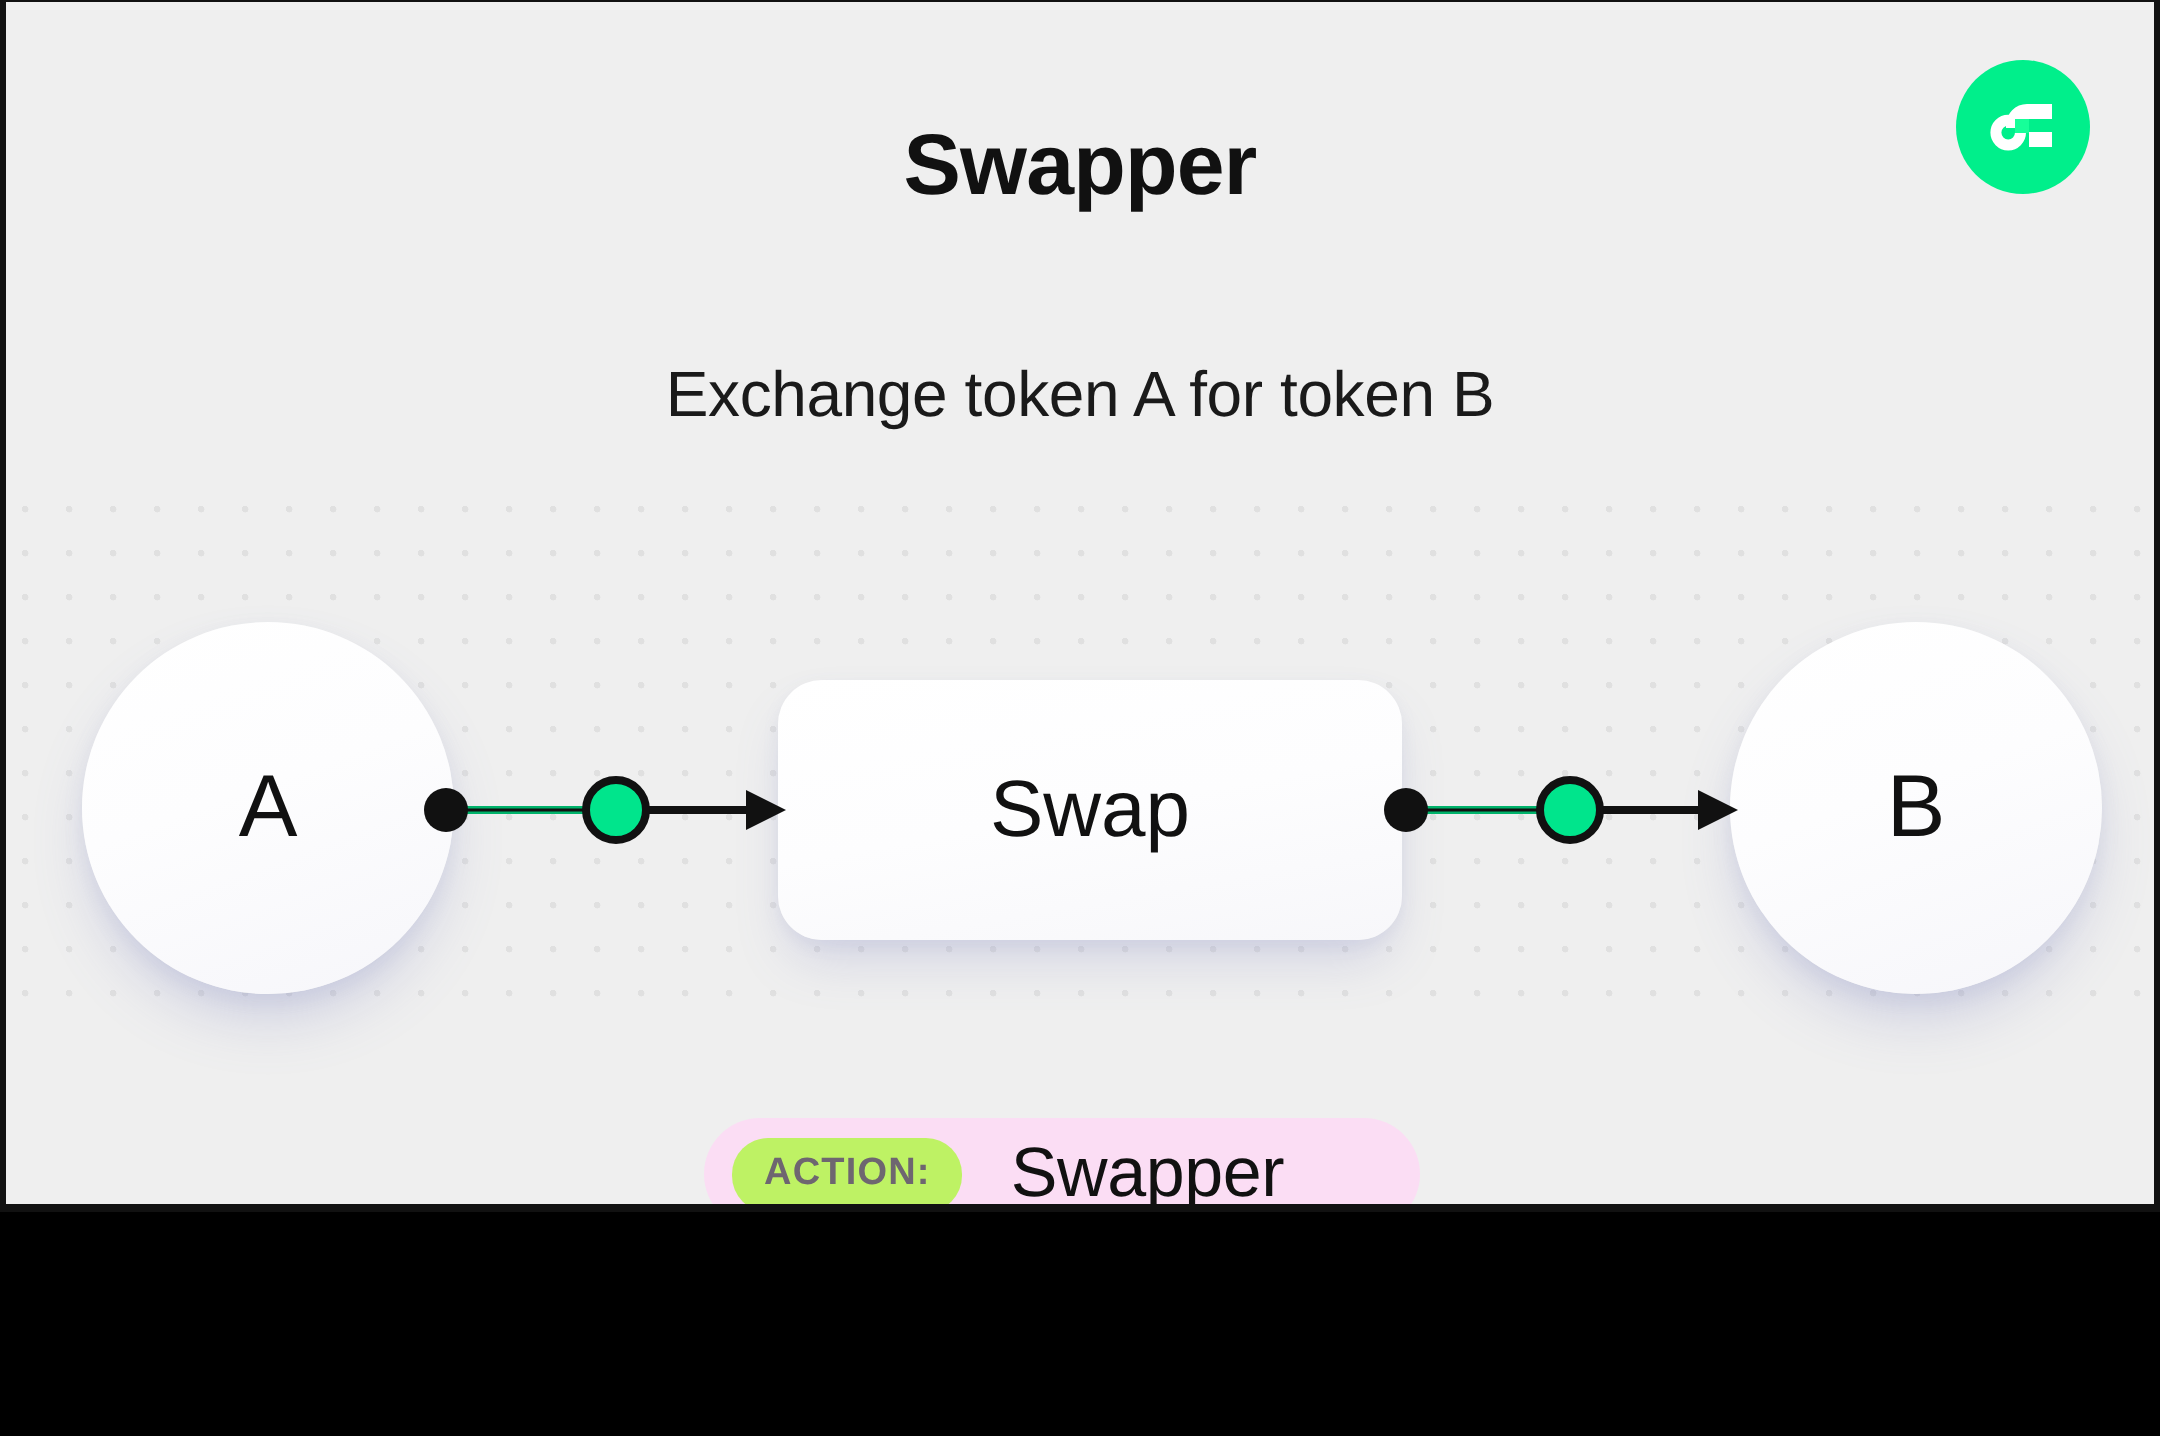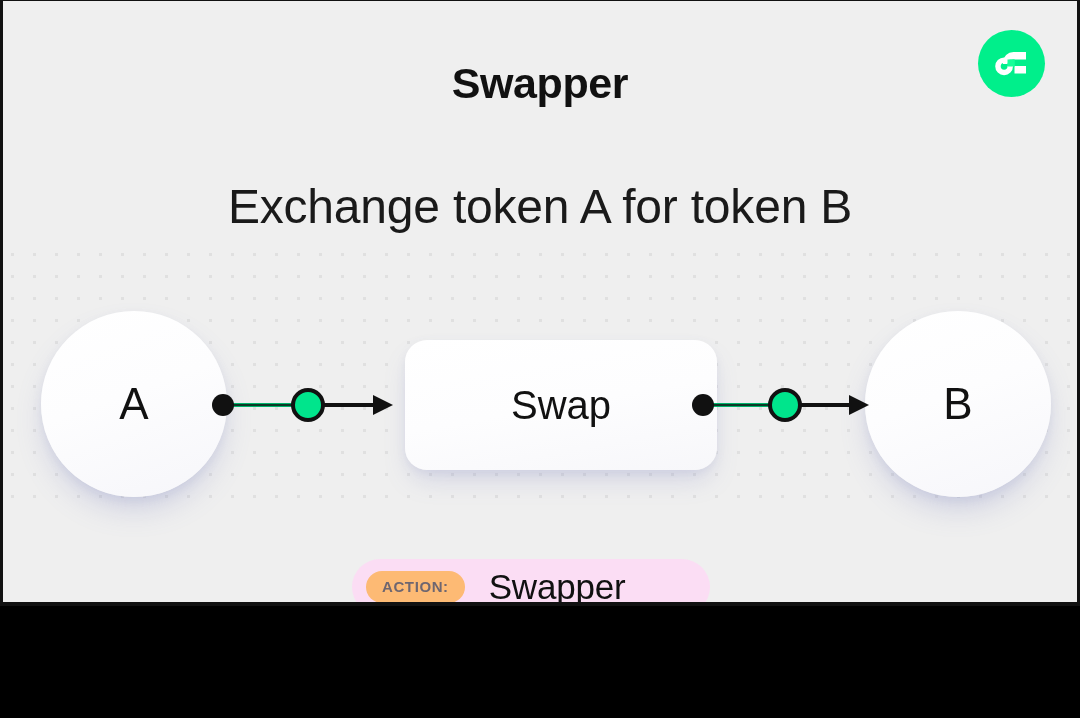--- a/index.html
+++ b/index.html
@@ -57,21 +57,21 @@
     letter-spacing: -0.4px;
     color: #111;
     z-index: 4;
   }
 
   .page-subtitle {
     position: absolute;
     top: 178px;
     left: 0; right: 0;
     text-align: center;
-    font-size: 48px;
+    font-size: 32px;
     font-weight: 400;
     letter-spacing: -0.2px;
     color: #1a1a1a;
     z-index: 4;
   }
 
   
   .brand-logo {
     position: absolute;
     top: 29px;
@@ -123,21 +123,20 @@
     background: linear-gradient(170deg, #ffffff 0%, #fdfdfe 50%, #f7f7fa 100%);
     box-shadow: 0 14px 26px -6px rgba(120,125,190,0.26),
                 0 3px 8px rgba(140,145,200,0.10);
     display: flex;
     align-items: center;
     justify-content: center;
     font-size: 40px;
     font-weight: 400;
     color: #111;
     z-index: 3;
-    margin-left: 16px;
   }
 
   
   .connector { position: absolute; top: 391px; height: 26px; z-index: 5; }
   .connector.c1 { left: 208px; width: 182px; }
   .connector.c2 { left: 688px; width: 178px; }
   .connector svg { display: block; overflow: visible; }
 
   
   .action-badge {
@@ -149,22 +148,22 @@
     border-radius: 28px;
     background: #fbddf4;
     display: flex;
     align-items: center;
     z-index: 6;
   }
   .action-badge .chip {
     margin-left: 14px;
     padding: 7px 16px 8px;
     border-radius: 18px;
-    background: #fdba74;
-    font-size: 15px;
+    background: #bef264;
+    font-size: 19px;
     font-weight: 700;
     letter-spacing: 0.6px;
     color: #6e6670;
   }
   .action-badge .value {
     margin-left: 24px;
     font-size: 35px;
     font-weight: 400;
     color: #111;
     letter-spacing: -0.2px;

